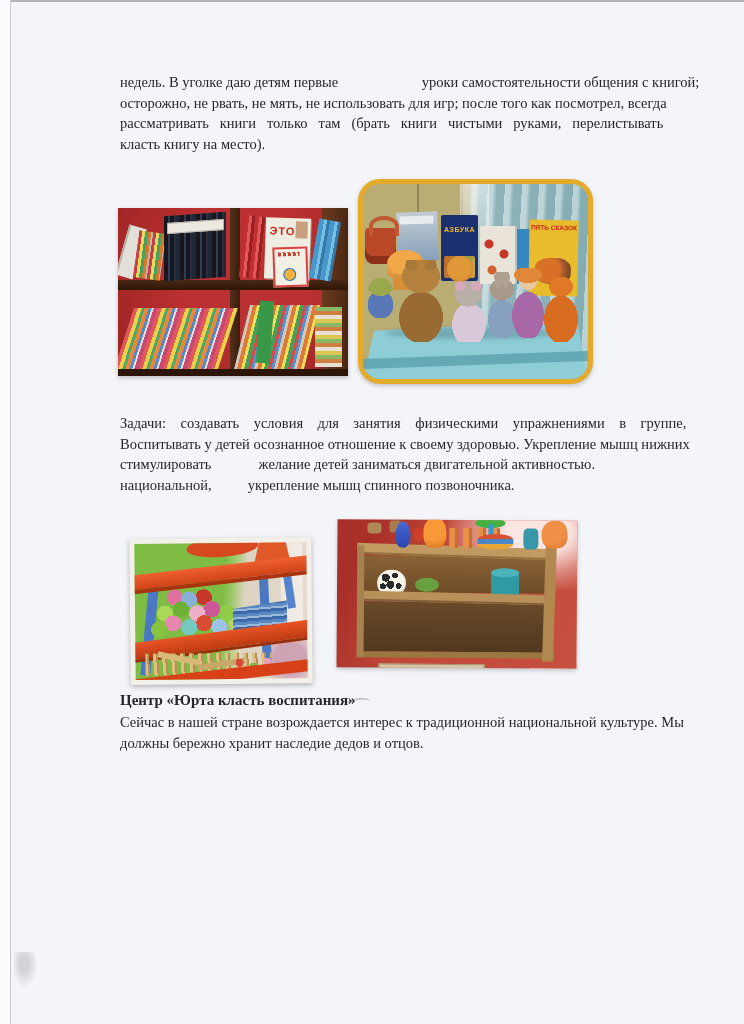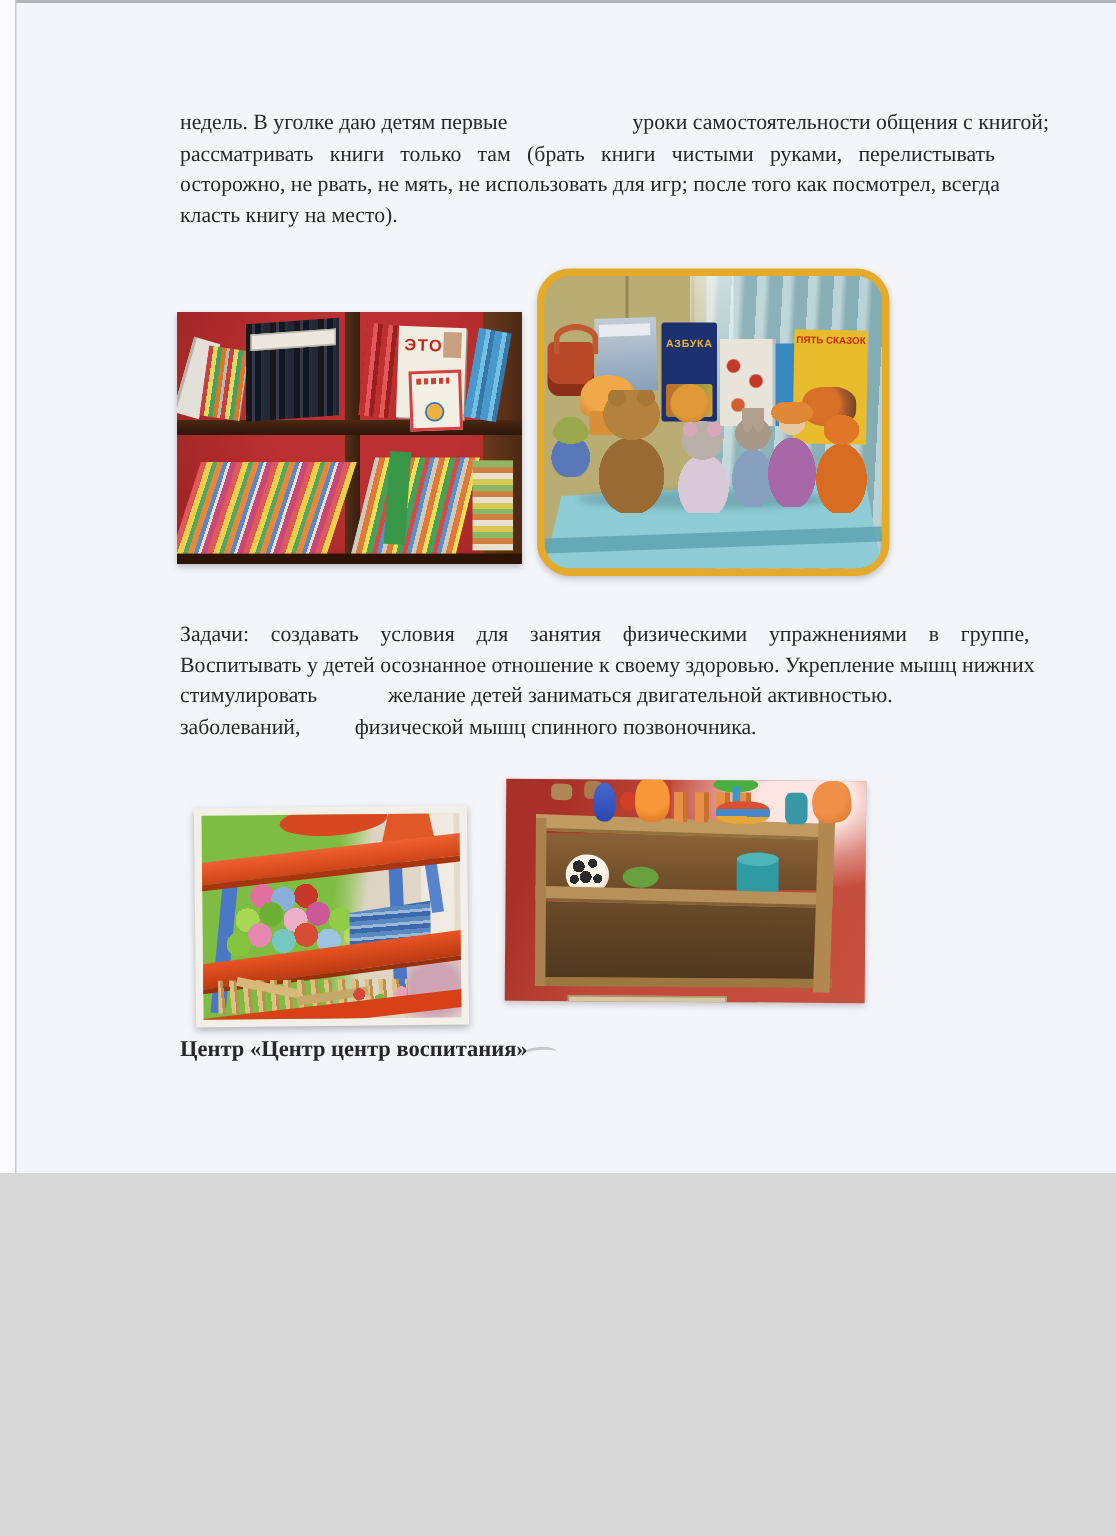--- a/index.html
+++ b/index.html
@@ -1,16 +1,16 @@
 <!DOCTYPE html>
 <html><head>
 <meta charset="utf-8">
 <style>
   html,body{margin:0;padding:0;background:#d8d8d8;}
-  .page{position:relative;width:744px;height:782px;background:#f4f5f9;overflow:hidden;
+  .page{position:relative;width:744px;height:1024px;background:#f4f5f9;overflow:hidden;
         font-family:"Liberation Serif",serif;color:#26262c;}
   
   .scan-top{position:absolute;left:0;top:0;width:100%;height:2px;background:#a3a3a9;opacity:.8;}
   .scan-left-strip{position:absolute;left:0;top:0;width:10px;height:100%;background:#fbfbfd;}
   .scan-left-line{position:absolute;left:10px;top:0;width:1px;height:100%;background:#c9c9cf;}
   .scan-smudge{position:absolute;left:14px;top:952px;width:26px;height:40px;
         background:radial-gradient(ellipse at 40% 30%,rgba(150,150,158,.35) 0 20%,transparent 60%);}
   .pencil-mark{position:absolute;left:346px;top:698px;width:26px;height:9px;
         border-top:2px solid rgba(125,125,138,.38);border-radius:50%;transform:rotate(-6deg);}
   
@@ -242,22 +242,22 @@
 <div class="page">
 
   <div class="scan-top"></div>
   <div class="scan-left-strip"></div>
   <div class="scan-left-line"></div>
   <div class="scan-smudge"></div>
   <div class="pencil-mark"></div>
 
   <div class="tblock" style="top:72px;">
     <div class="tline">недель. В уголке даю детям первые                       уроки самостоятельности общения с книгой;</div>
+    <div class="tline">осторожно, не рвать, не мять, не использовать для игр; после того как посмотрел, всегда</div>
     <div class="tline">рассматривать   книги   только   там   (брать   книги   чистыми   руками,   перелистывать</div>
-    <div class="tline">осторожно, не рвать, не мять, не использовать для игр; после того как посмотрел, всегда</div>
     <div class="tline">класть книгу на место).</div>
   </div>
 
   <figure class="photo-a" style="margin:0;">
     <div class="pa-right-panel"></div>
     <div class="pa-vdiv"></div>
     <div class="pa-hshelf"></div>
     <div class="pa-bottom"></div>
     <div class="pa-white-book"></div>
     <div class="pa-stack-tl"></div>
@@ -315,21 +315,21 @@
     <div class="toy pb-mouse"></div>
     <div class="toy pb-bunny"></div>
     <div class="toy pb-doll"></div>
     <div class="toy pb-fox"></div>
   </figure>
 
   <div class="tblock" style="top:413px;">
     <div class="tline">Задачи:    создавать    условия    для    занятия    физическими    упражнениями    в    группе,</div>
     <div class="tline">Воспитывать у детей осознанное отношение к своему здоровью. Укрепление мышц нижних</div>
     <div class="tline">стимулировать             желание детей заниматься двигательной активностью.</div>
-    <div class="tline">заболеваний,          физической мышц спинного позвоночника.</div>
+    <div class="tline">национальной,          укрепление мышц спинного позвоночника.</div>
   </div>
 
   <figure class="photo-c" style="margin:0;">
     <div class="pc-inner">
       <div class="pc-pink"></div>
       <div class="pc-sheer"></div>
       <div class="pc-plate"></div>
       <div class="pc-cone"></div>
       <div class="pc-leg1"></div>
       <div class="pc-leg2"></div>
@@ -372,15 +372,19 @@
     <div class="pd-redball"></div>
     <div class="pd-orange-bunny"></div>
     <div class="pd-pins"></div>
     <div class="pd-spinner-disc"></div>
     <div class="pd-spinner-stem"></div>
     <div class="pd-rings"></div>
     <div class="pd-teal-cup"></div>
     <div class="pd-squirrel"></div>
   </figure>
 
-  <div class="heading" style="top:692px;">Центр «Центр центр воспитания»</div>
+  <div class="heading" style="top:692px;">Центр «Юрта класть воспитания»</div>
+  <div class="tblock" style="top:712px;">
+    <div class="tline">Сейчас в нашей стране возрождается интерес к традиционной национальной культуре. Мы</div>
+    <div class="tline">должны бережно хранит наследие дедов и отцов.</div>
+  </div>
 
 </div>
 
 </body></html>

